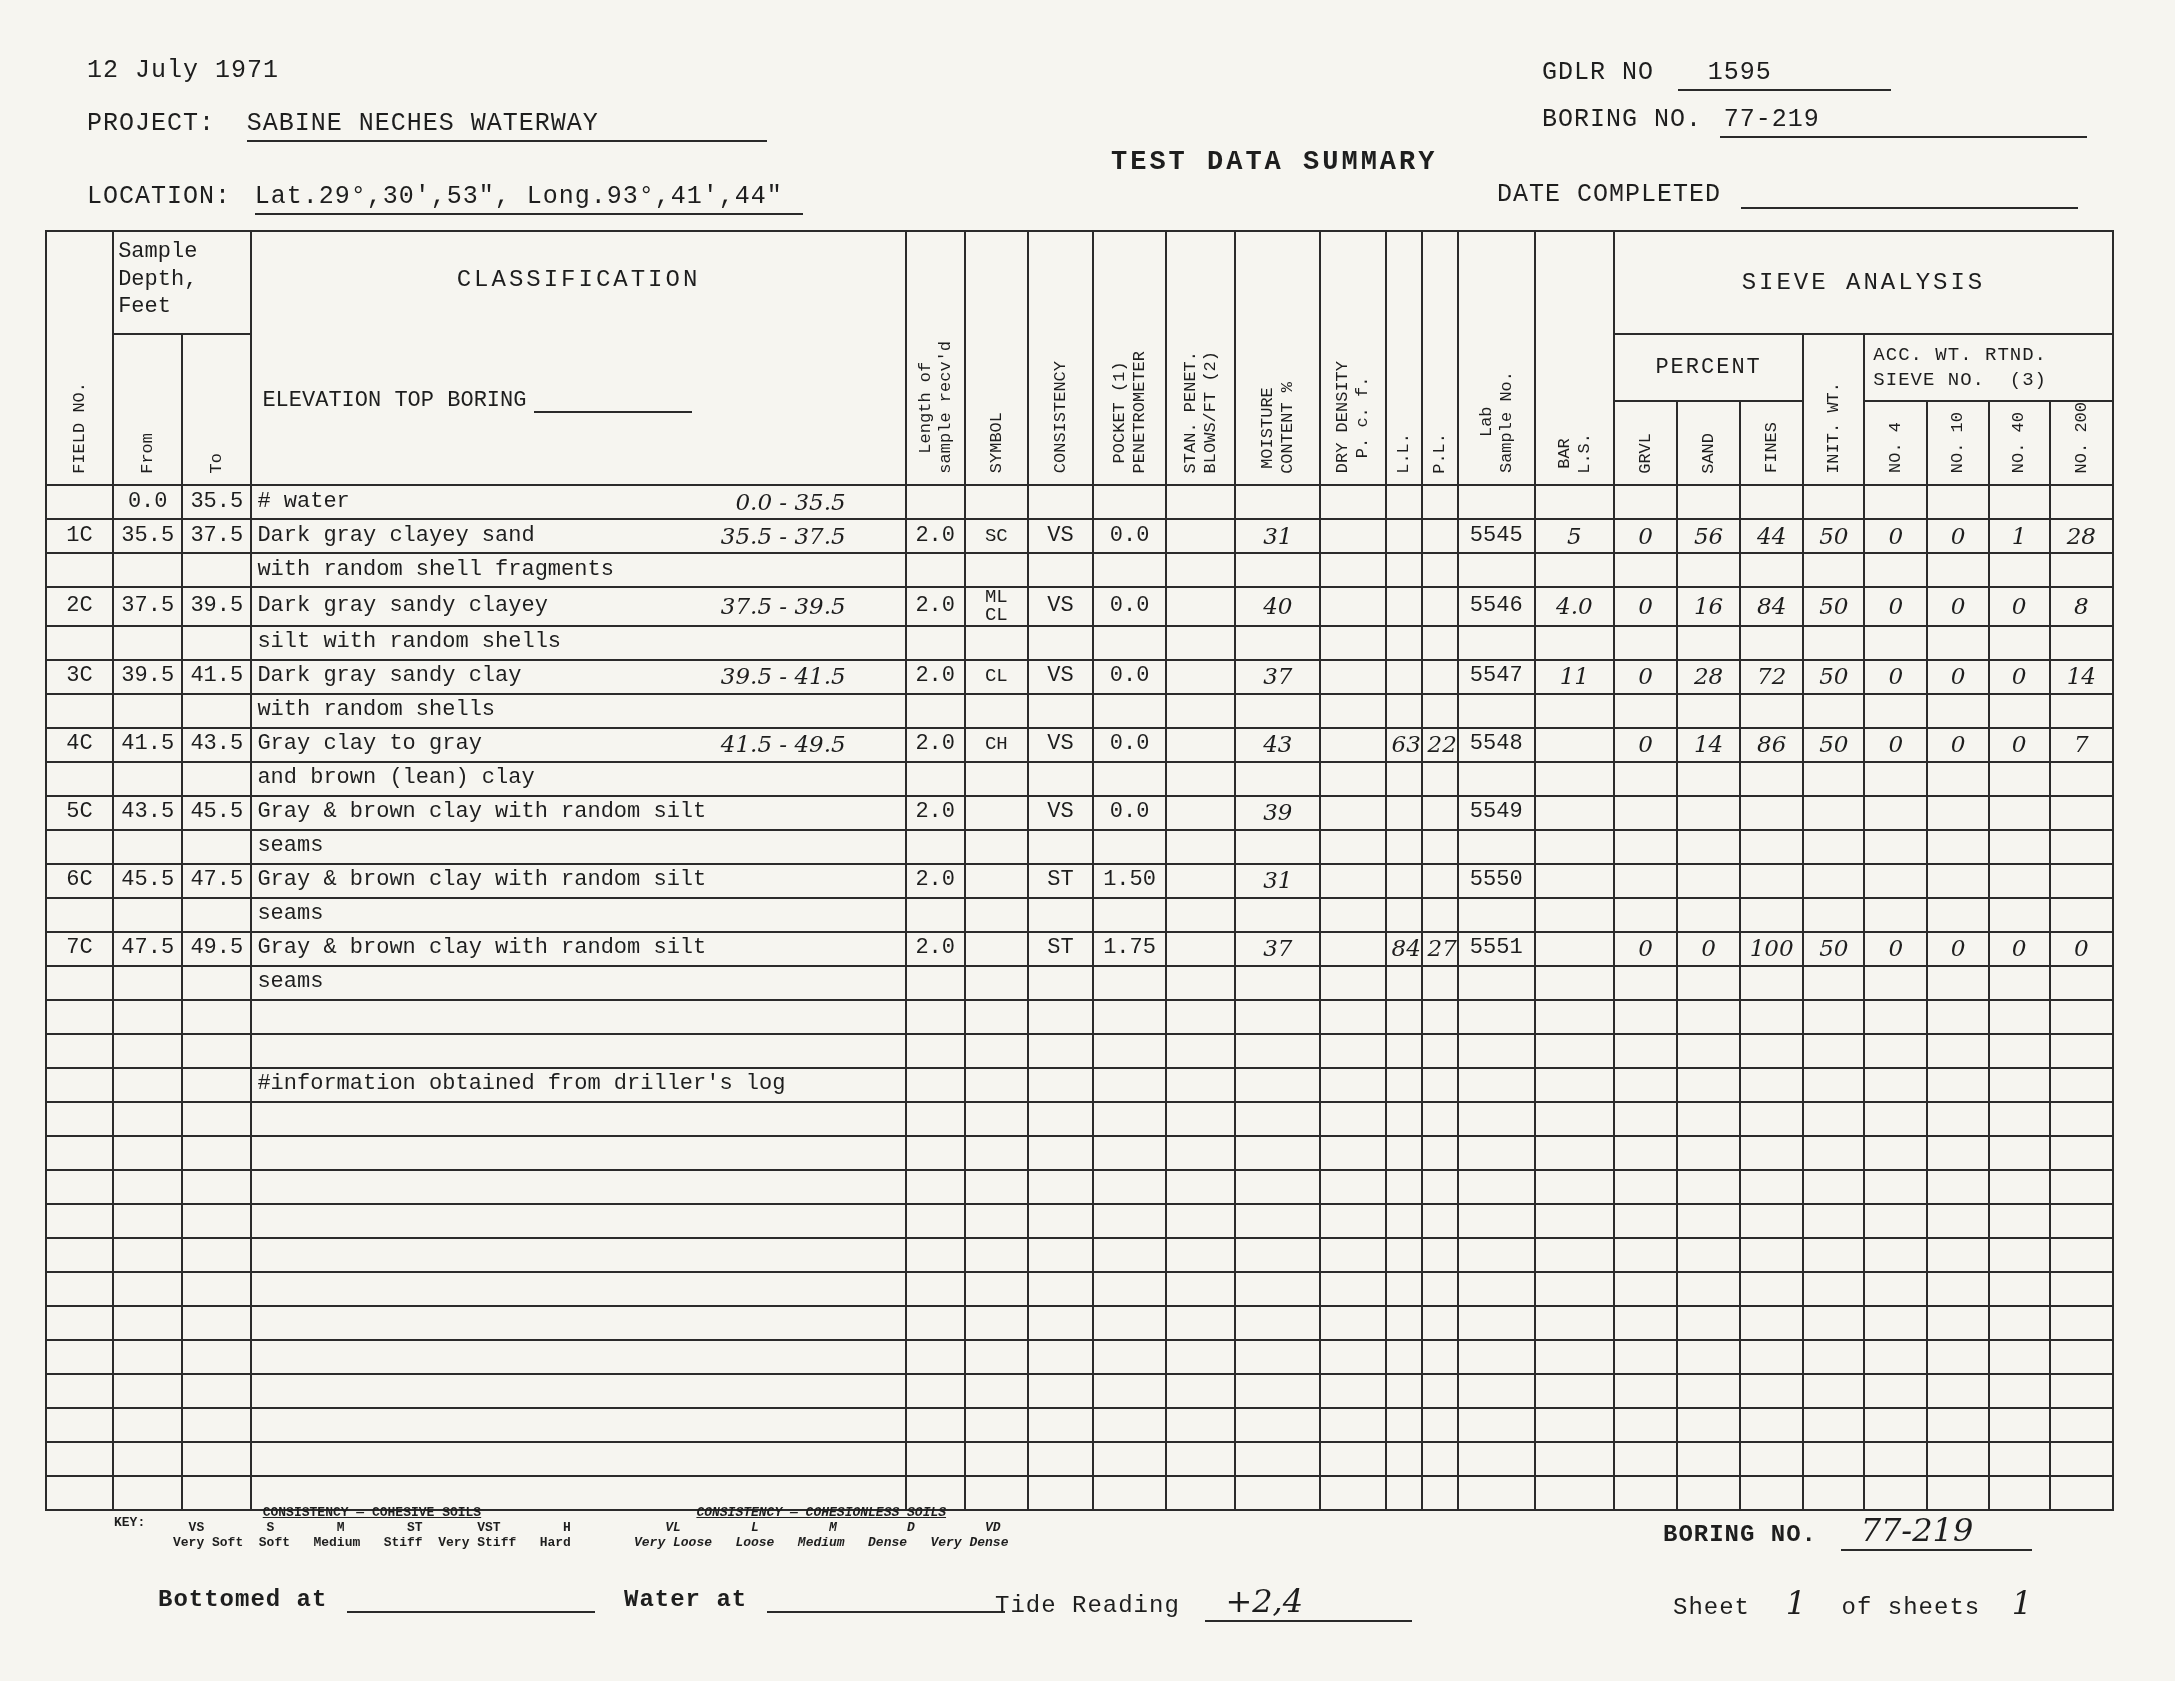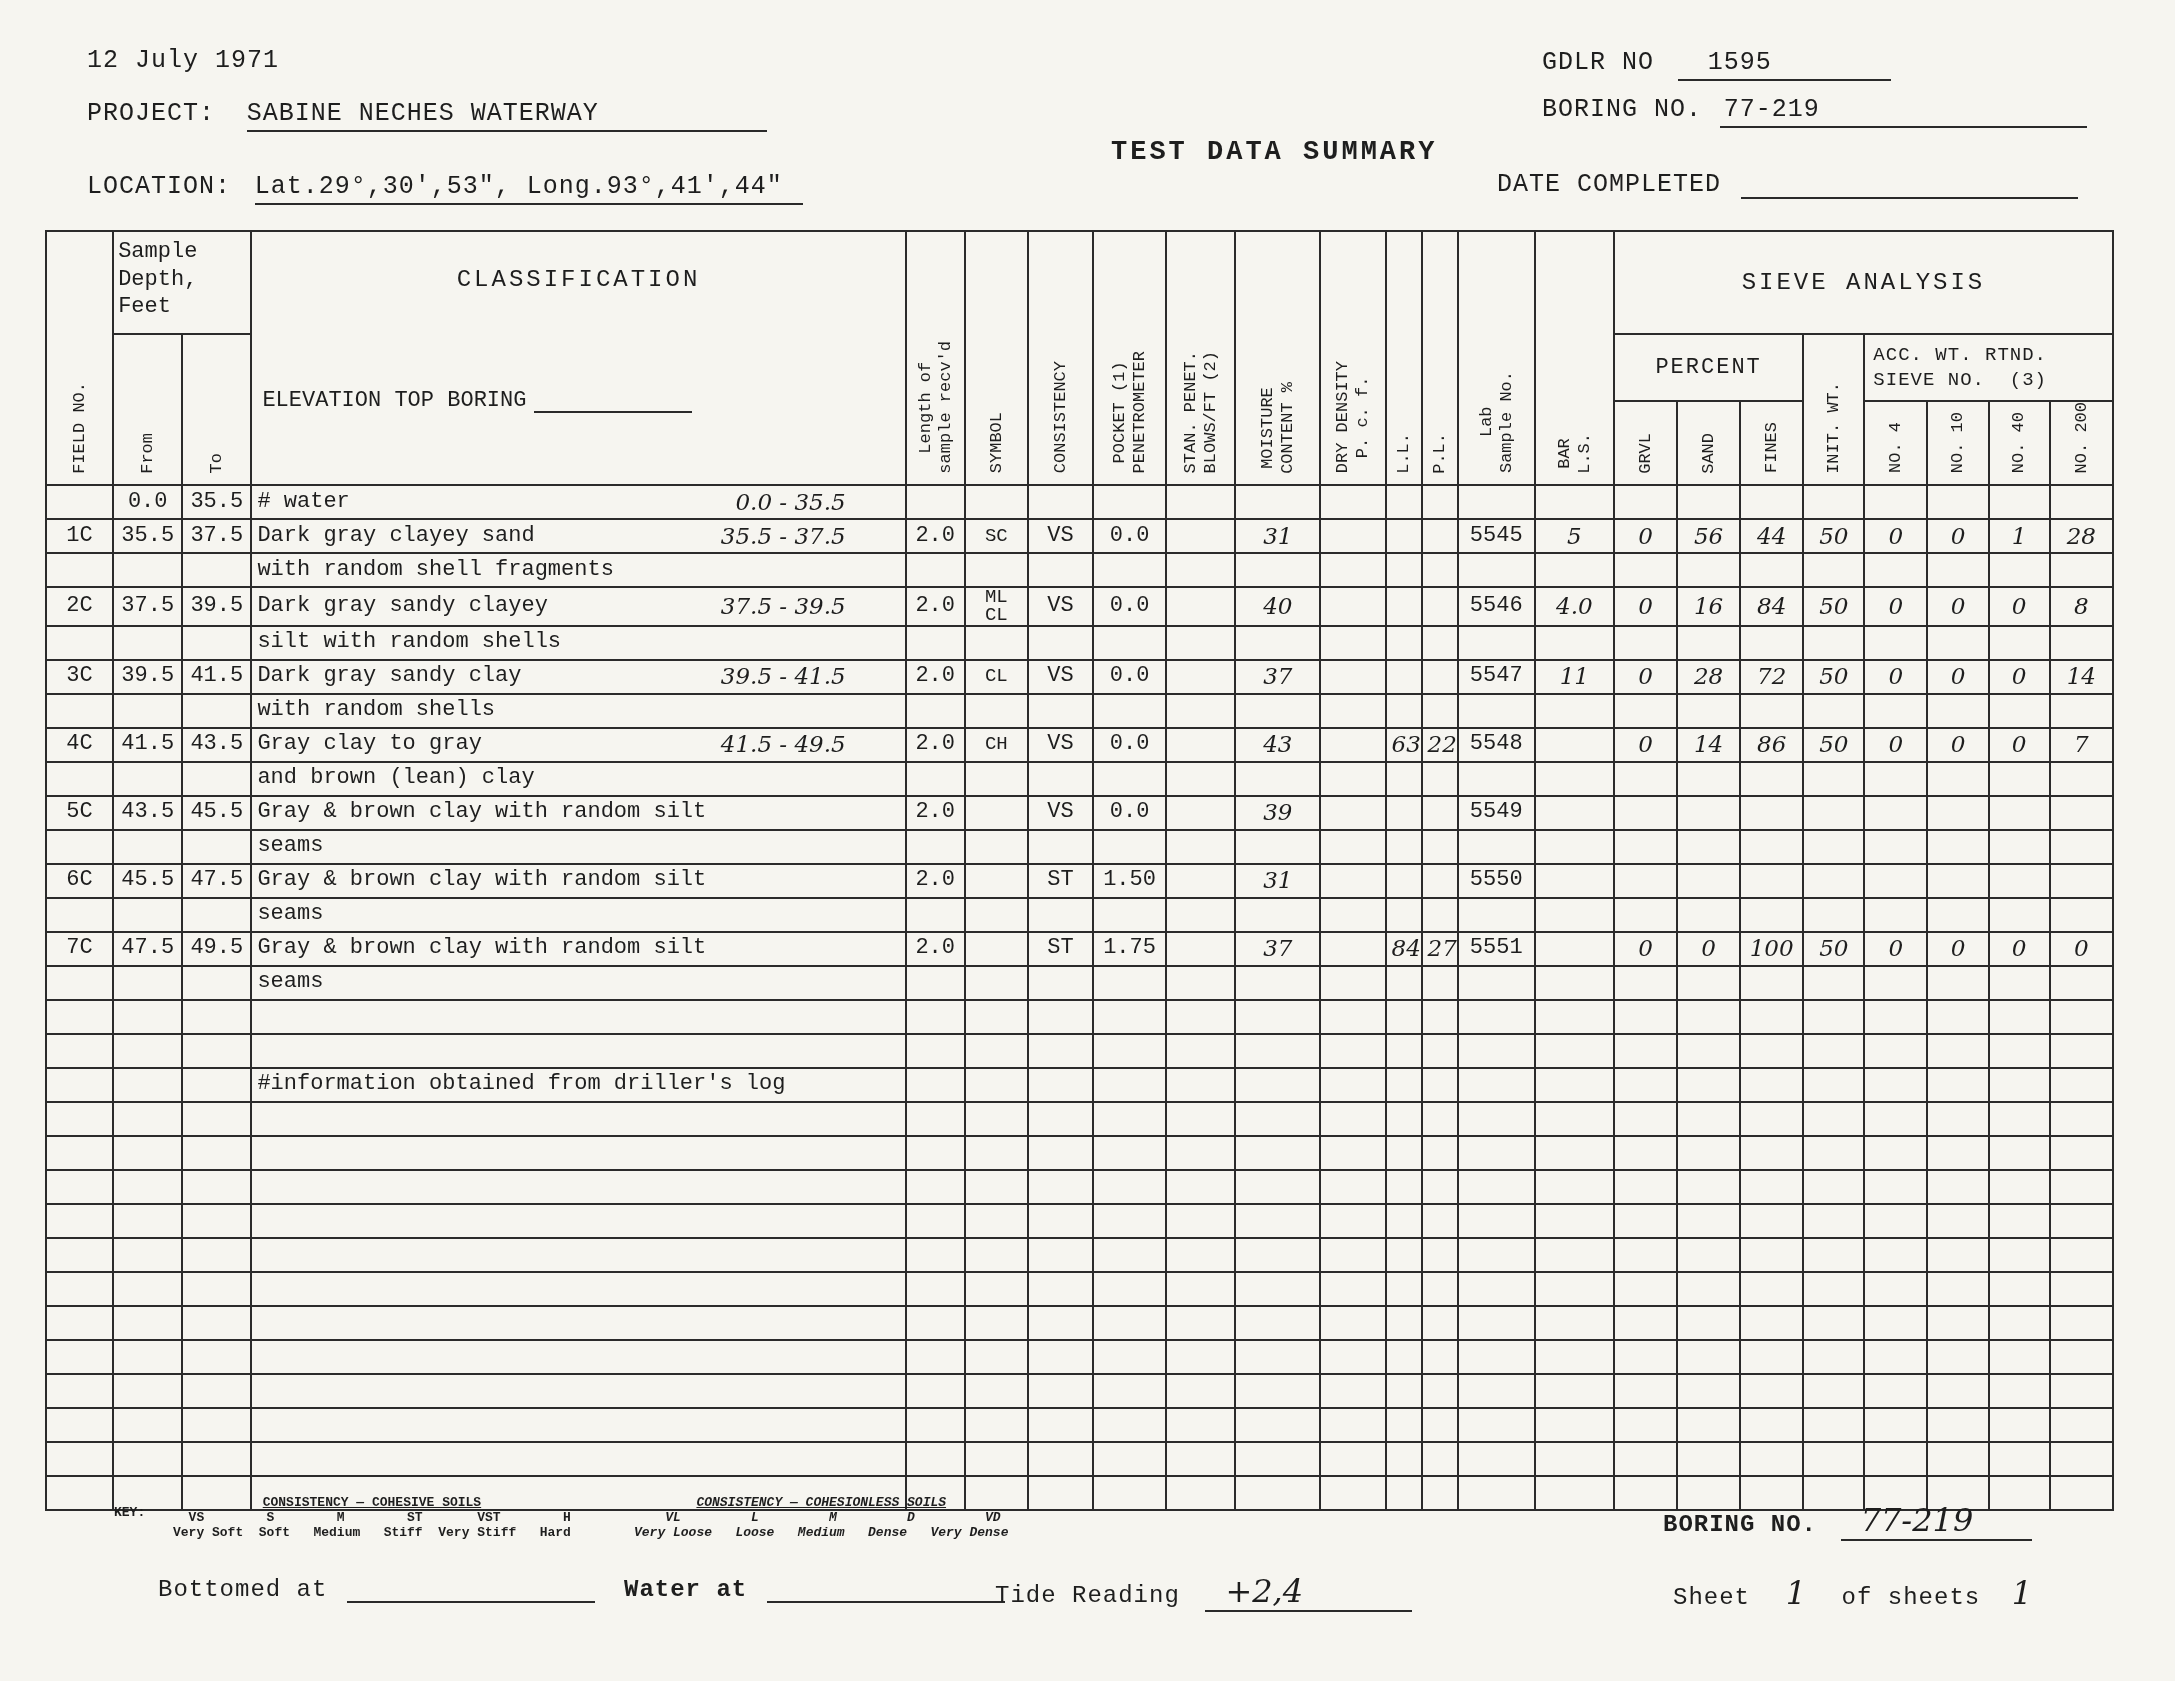--- a/index.html
+++ b/index.html
@@ -4,21 +4,21 @@
 <style>
   * { margin:0; padding:0; box-sizing:border-box; }
   html,body { width:2175px; height:1681px; }
   body {
     background:#f6f5f0;
     font-family:"Liberation Mono", monospace;
     color:#1e1e1e;
     position:relative;
     overflow:hidden;
   }
-  .abs { position:absolute; }
+  .abs { position:absolute;margin-top:10px; }
   .typed { font-family:"Liberation Mono", monospace; }
   .hw { font-family:"DejaVu Serif", serif; font-style:italic; }
   .blank { display:inline-block; border-bottom:2px solid #2a2a2a; height:1.1em; vertical-align:bottom; }
   .ulval { border-bottom:2px solid #2a2a2a; padding-bottom:2px; }
 
   
   .h-lbl { font-size:25px; letter-spacing:1px; }
   .title { font-size:27px; letter-spacing:3px; font-weight:bold; }
 
   
@@ -1060,21 +1060,21 @@
     <div class="key-line">   VL         L         M         D         VD</div>
     <div class="key-line">Very Loose   Loose   Medium   Dense   Very Dense</div>
   </div>
 
 
   <div class="abs" style="left:1663px; top:1501px;">
     <span class="foot-lbl" style="font-weight:bold;">BORING NO.</span>
     <span class="hw-big ulval" style="margin-left:14px; padding:0 59px 0 20px;">77-219</span>
   </div>
 
-  <div class="abs" style="left:158px; top:1576px;">
+  <div class="abs" style="left:158px; top:1576px;font-weight:bold;">
     <span class="foot-lbl">Bottomed at</span>
     <span class="blank" style="width:248px; margin-left:10px;"></span>
   </div>
 
   <div class="abs" style="left:624px; top:1576px;font-weight:bold;">
     <span class="foot-lbl">Water at</span>
     <span class="blank" style="width:238px; margin-left:10px;"></span>
   </div>
 
   <div class="abs" style="left:995px; top:1572px;">

